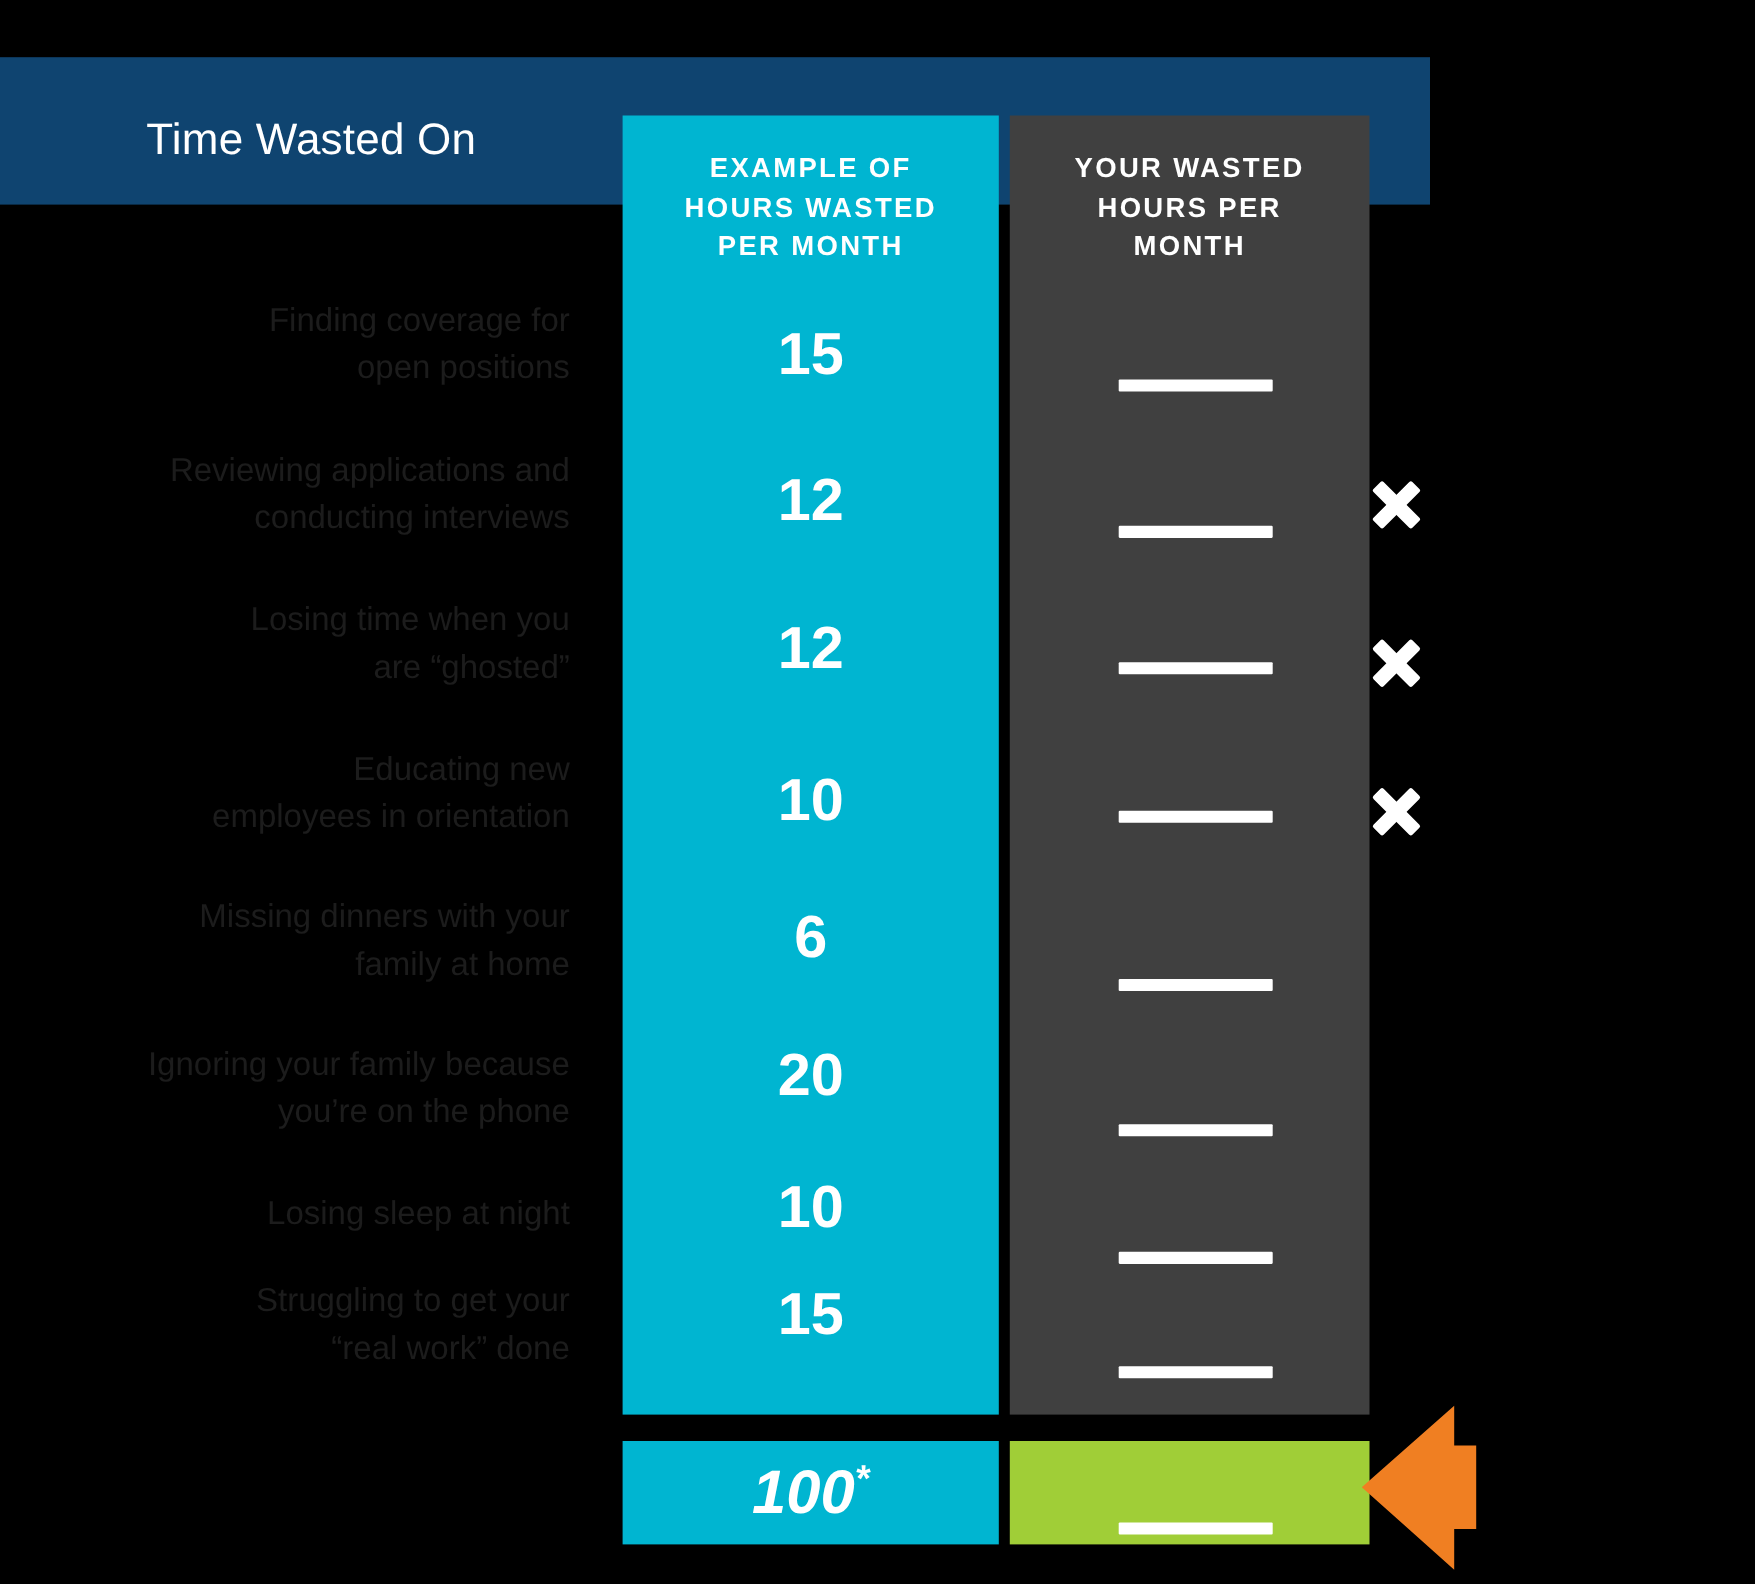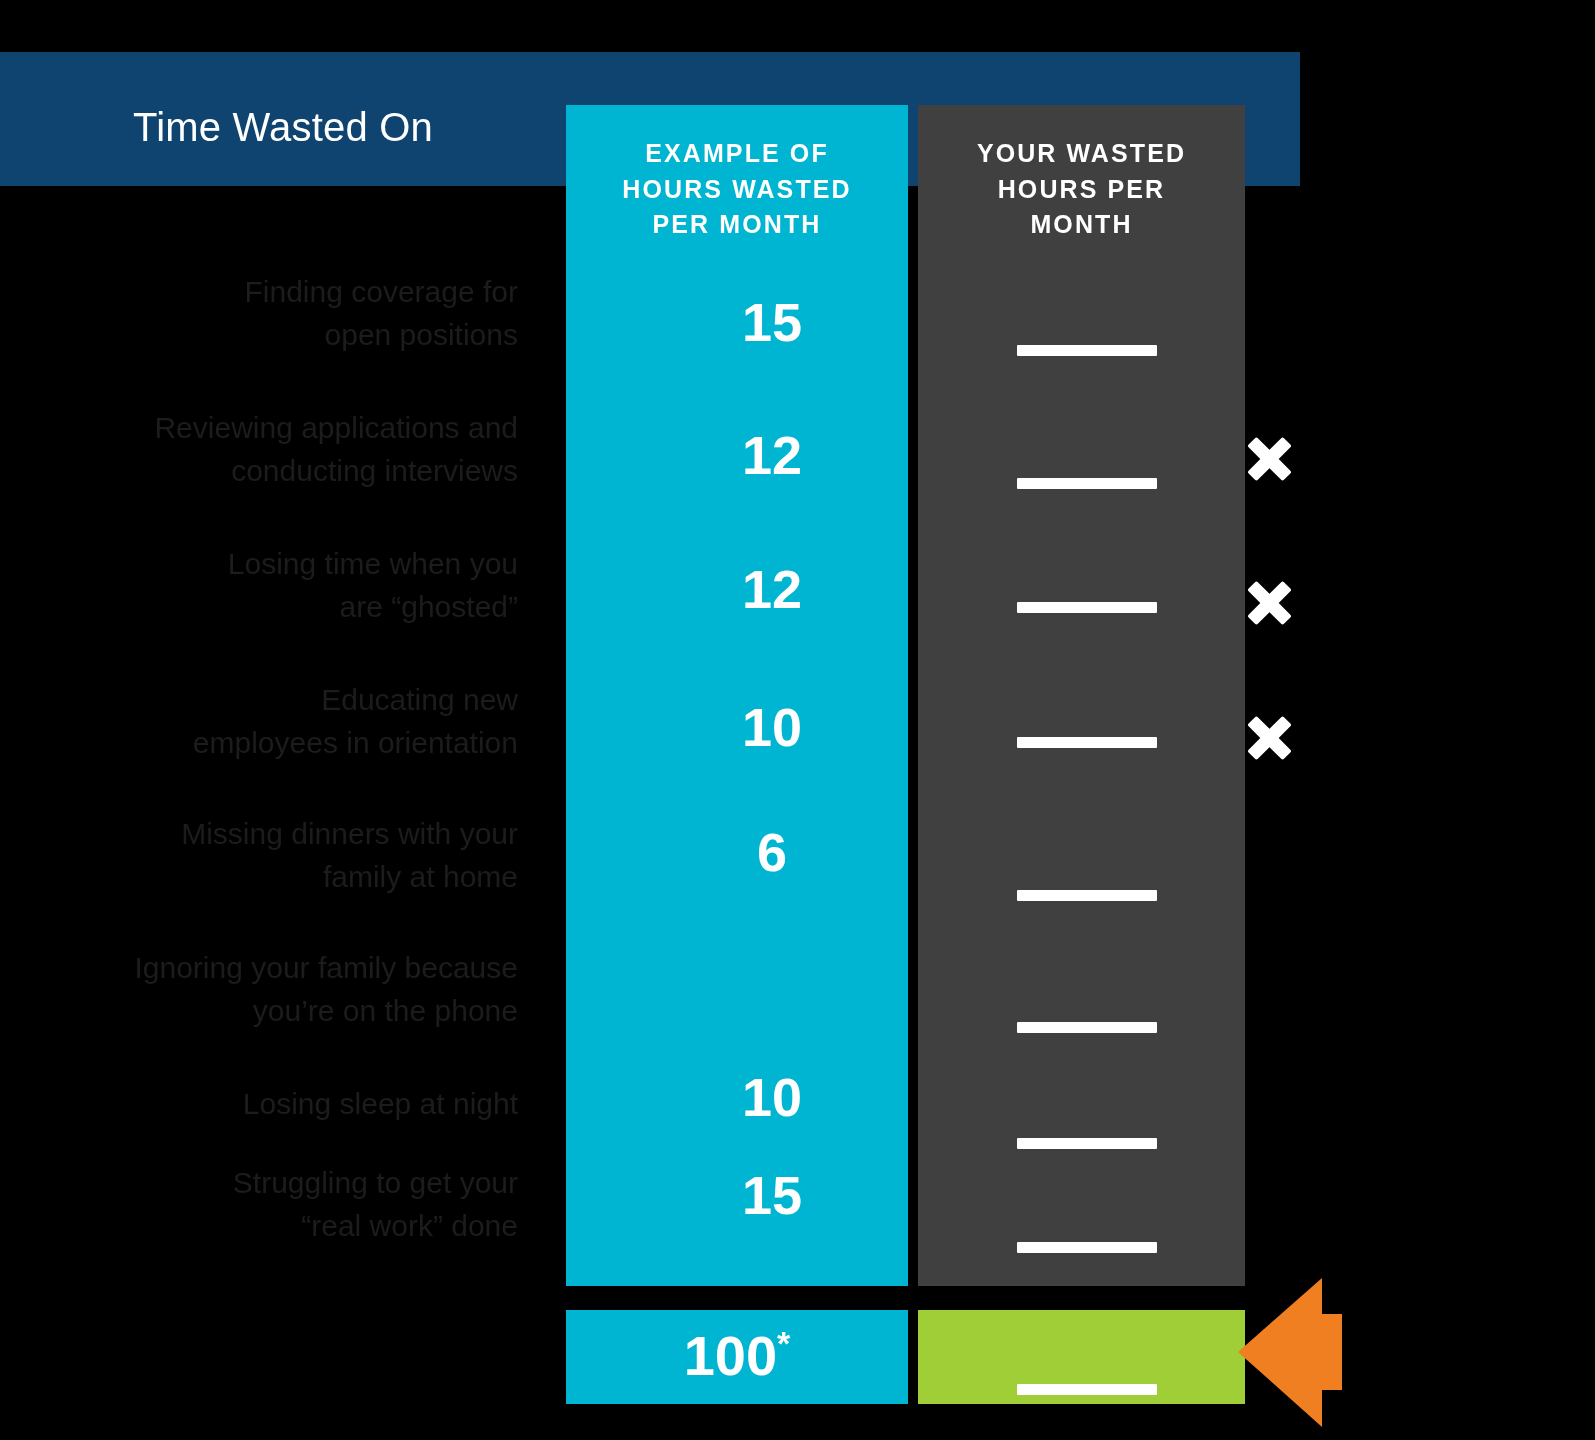--- a/index.html
+++ b/index.html
@@ -99,21 +99,20 @@
   
   .num {
     position: absolute;
     left: 0;
     width: 342px;
     text-align: center;
     color: #FFFFFF;
     font-size: 54px;
     font-weight: bold;
     line-height: 1;
-    padding-left: 35px;
   }
 
   
   .blank-line {
     position: absolute;
     height: 11px;
     background: #FFFFFF;
     border-radius: 1px;
   }
 
@@ -160,20 +159,21 @@
   .total-value {
     position: absolute;
     left: 0;
     top: 18px;
     width: 342px;
     text-align: center;
     color: #FFFFFF;
     font-size: 56px;
     font-weight: bold;
     line-height: 1;
+    font-style: italic;
   }
   .total-value sup {
     font-size: 34px;
     vertical-align: super;
     line-height: 0;
   }
 
   
   .callout {
     position: absolute;
@@ -247,20 +247,21 @@
       <div>Struggling to get your</div>
       <div>“real work” done</div>
     </div>
   </div>
 
   <div class="num" style="left:566px; top:295px;">15</div>
   <div class="num" style="left:566px; top:428px;">12</div>
   <div class="num" style="left:566px; top:562px;">12</div>
   <div class="num" style="left:566px; top:700px;">10</div>
   <div class="num" style="left:566px; top:825px;">6</div>
+  <div class="num" style="left:566px; top:950px;">20</div>
   <div class="num" style="left:566px; top:1070px;">10</div>
   <div class="num" style="left:566px; top:1168px;">15</div>
 
   <div class="blank-line" style="left:1017px; top:345px;  width:140px;"></div>
   <div class="blank-line" style="left:1017px; top:478px;  width:140px;"></div>
   <div class="blank-line" style="left:1017px; top:602px;  width:140px;"></div>
   <div class="blank-line" style="left:1017px; top:737px;  width:140px;"></div>
   <div class="blank-line" style="left:1017px; top:890px;  width:140px;"></div>
   <div class="blank-line" style="left:1017px; top:1022px; width:140px;"></div>
   <div class="blank-line" style="left:1017px; top:1138px; width:140px;"></div>

